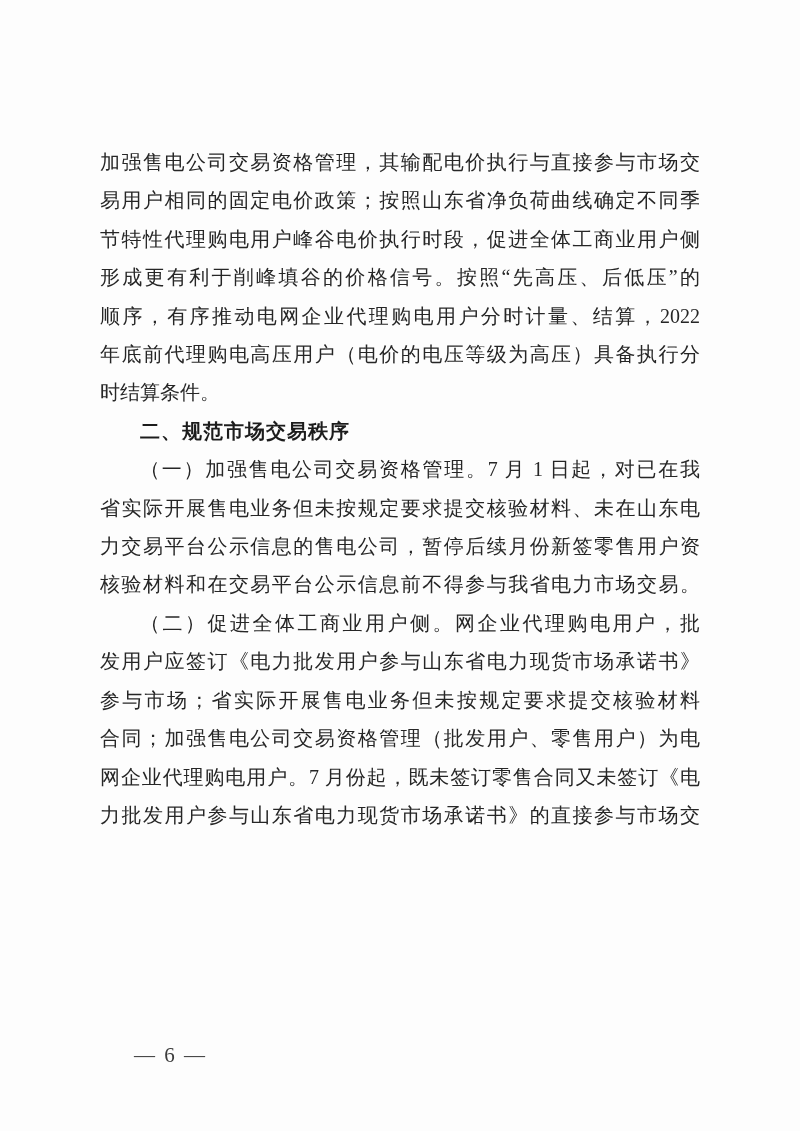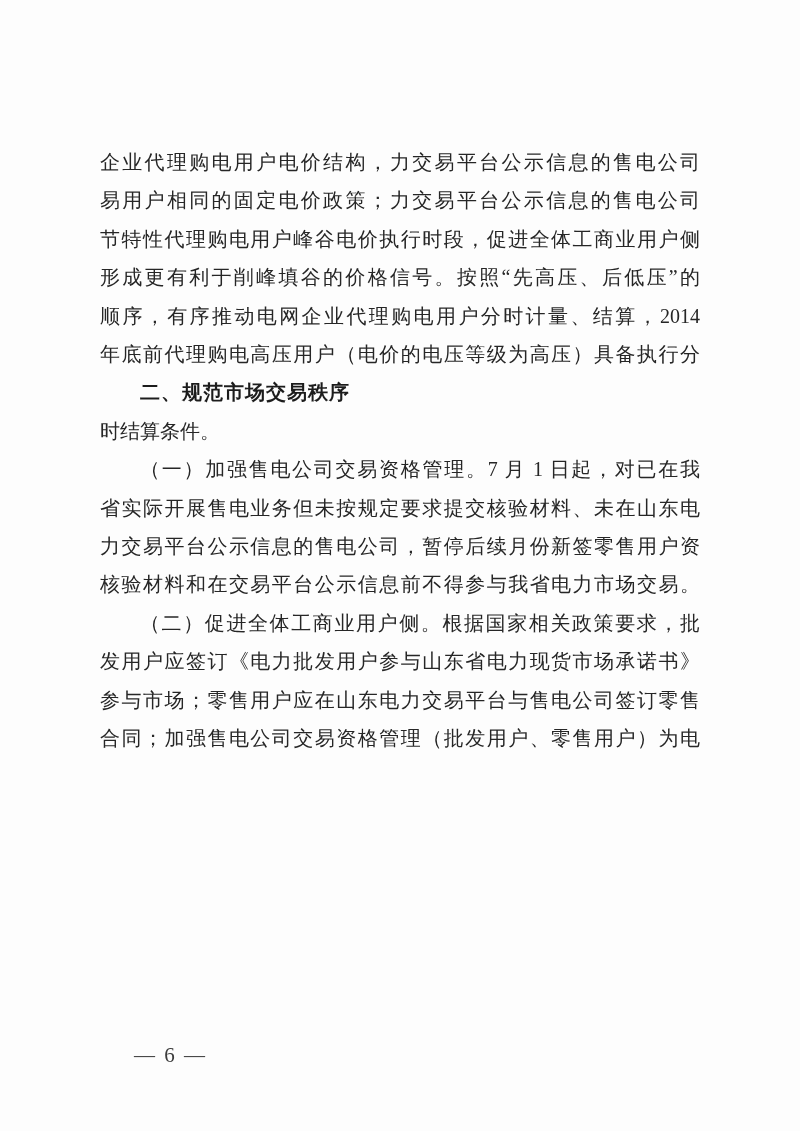--- a/index.html
+++ b/index.html
@@ -64,41 +64,43 @@
     font-family: "Liberation Serif", serif;
   }
 </style>
 </head>
 <body>
 
 <div class="page">
 
   <div class="doc">
 
-    <div class="line">企业代理购电用户电价结构，力交易平台公示信息的售电公司</div>
-    <div class="line">易用户相同的固定电价政策；力交易平台公示信息的售电公司</div>
+    <div class="line">加强售电公司交易资格管理，其输配电价执行与直接参与市场交</div>
+    <div class="line">易用户相同的固定电价政策；按照山东省净负荷曲线确定不同季</div>
     <div class="line">节特性代理购电用户峰谷电价执行时段，促进全体工商业用户侧</div>
     <div class="line">形成更有利于削峰填谷的价格信号。按照“先高压、后低压”的</div>
-    <div class="line">顺序，有序推动电网企业代理购电用户分时计量、结算，2014</div>
+    <div class="line">顺序，有序推动电网企业代理购电用户分时计量、结算，2022</div>
     <div class="line">年底前代理购电高压用户（电价的电压等级为高压）具备执行分</div>
+    <div class="line plain">时结算条件。</div>
+
     <div class="line heading indent">二、规范市场交易秩序</div>
-
-    <div class="line plain">时结算条件。</div>
 
     <div class="line indent">
       <span class="lead">（一）加强售电公司交易资格管理。</span><span>7 月 1 日起，对已在我</span>
     </div>
     <div class="line">省实际开展售电业务但未按规定要求提交核验材料、未在山东电</div>
     <div class="line">力交易平台公示信息的售电公司，暂停后续月份新签零售用户资</div>
     <div class="line">核验材料和在交易平台公示信息前不得参与我省电力市场交易。</div>
 
     <div class="line indent">
-      <span class="lead">（二）促进全体工商业用户侧。</span><span>根据国家相关政策要求，批</span>
+      <span class="lead">（二）促进全体工商业用户侧。</span><span>网企业代理购电用户，批</span>
     </div>
     <div class="line">发用户应签订《电力批发用户参与山东省电力现货市场承诺书》</div>
-    <div class="line">参与市场；零售用户应在山东电力交易平台与售电公司签订零售</div>
+    <div class="line">参与市场；省实际开展售电业务但未按规定要求提交核验材料</div>
     <div class="line">合同；加强售电公司交易资格管理（批发用户、零售用户）为电</div>
+    <div class="line">网企业代理购电用户。7 月份起，既未签订零售合同又未签订《电</div>
+    <div class="line">力批发用户参与山东省电力现货市场承诺书》的直接参与市场交</div>
 
   </div>
 
   <div class="footer">— 6 —</div>
 
 </div>
 
 </body></html>

